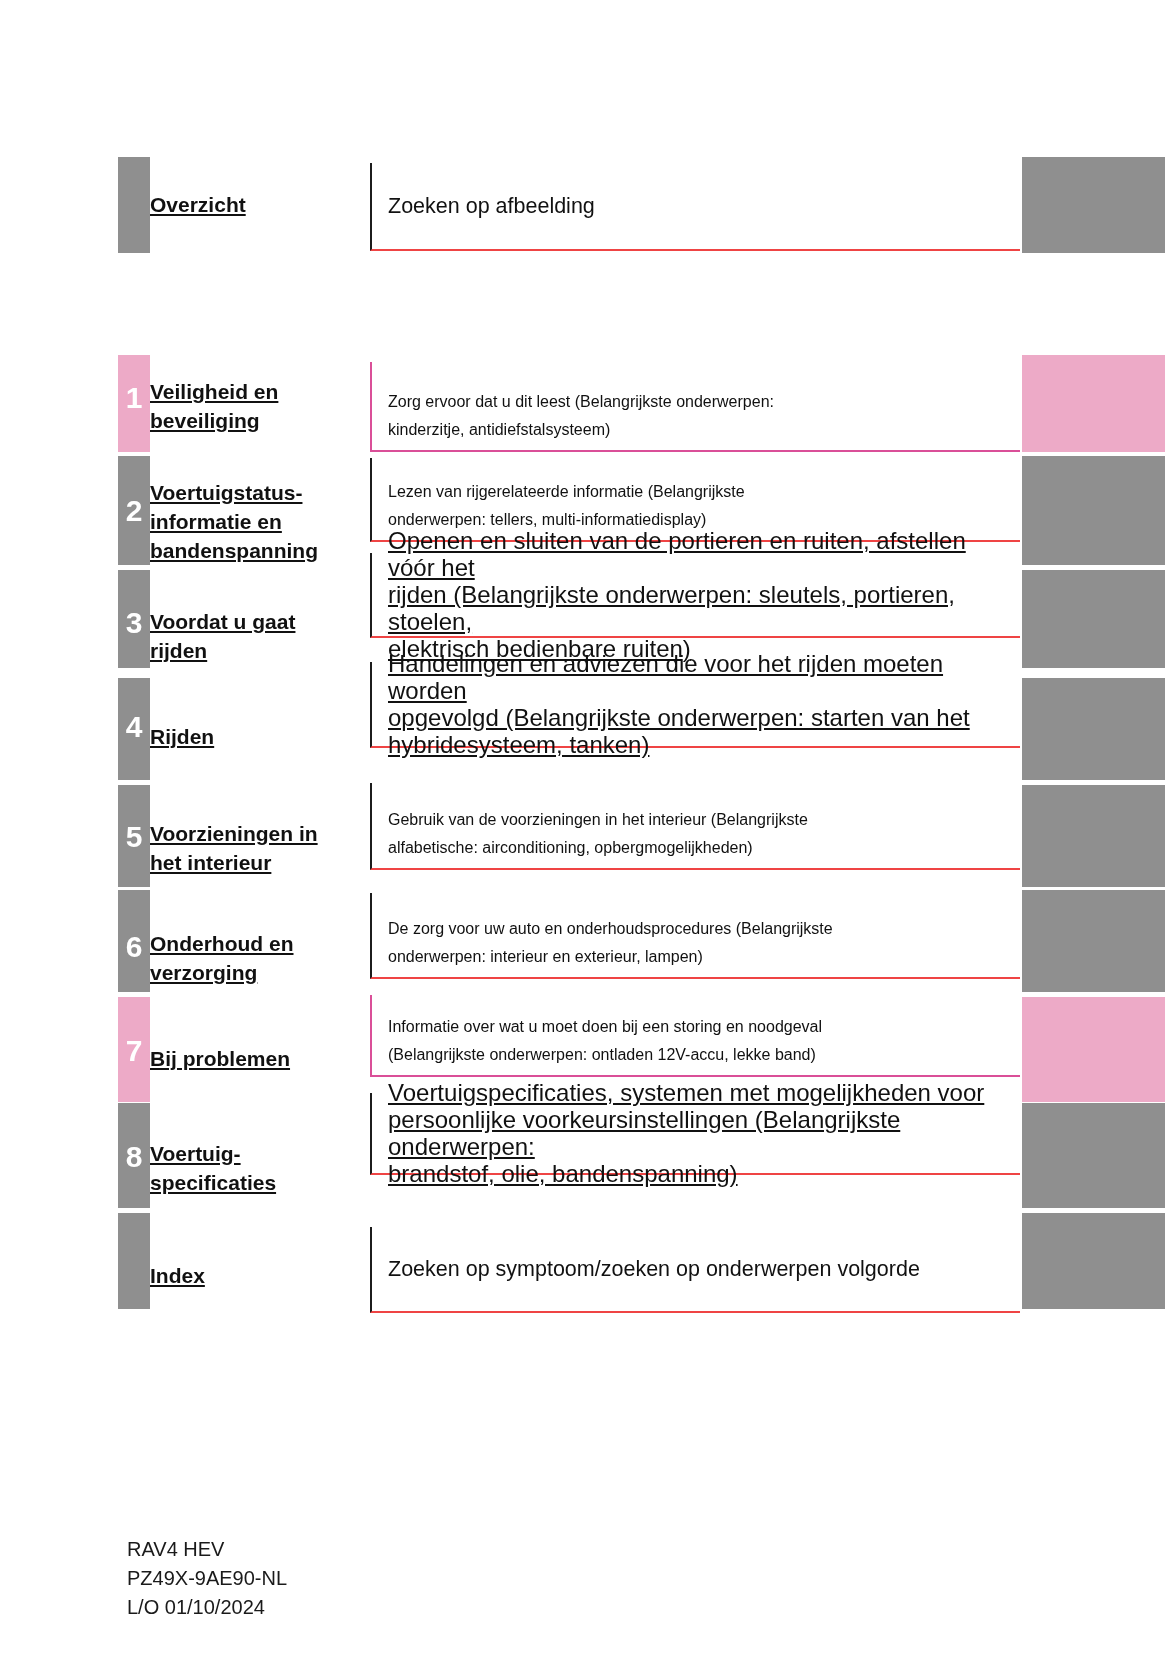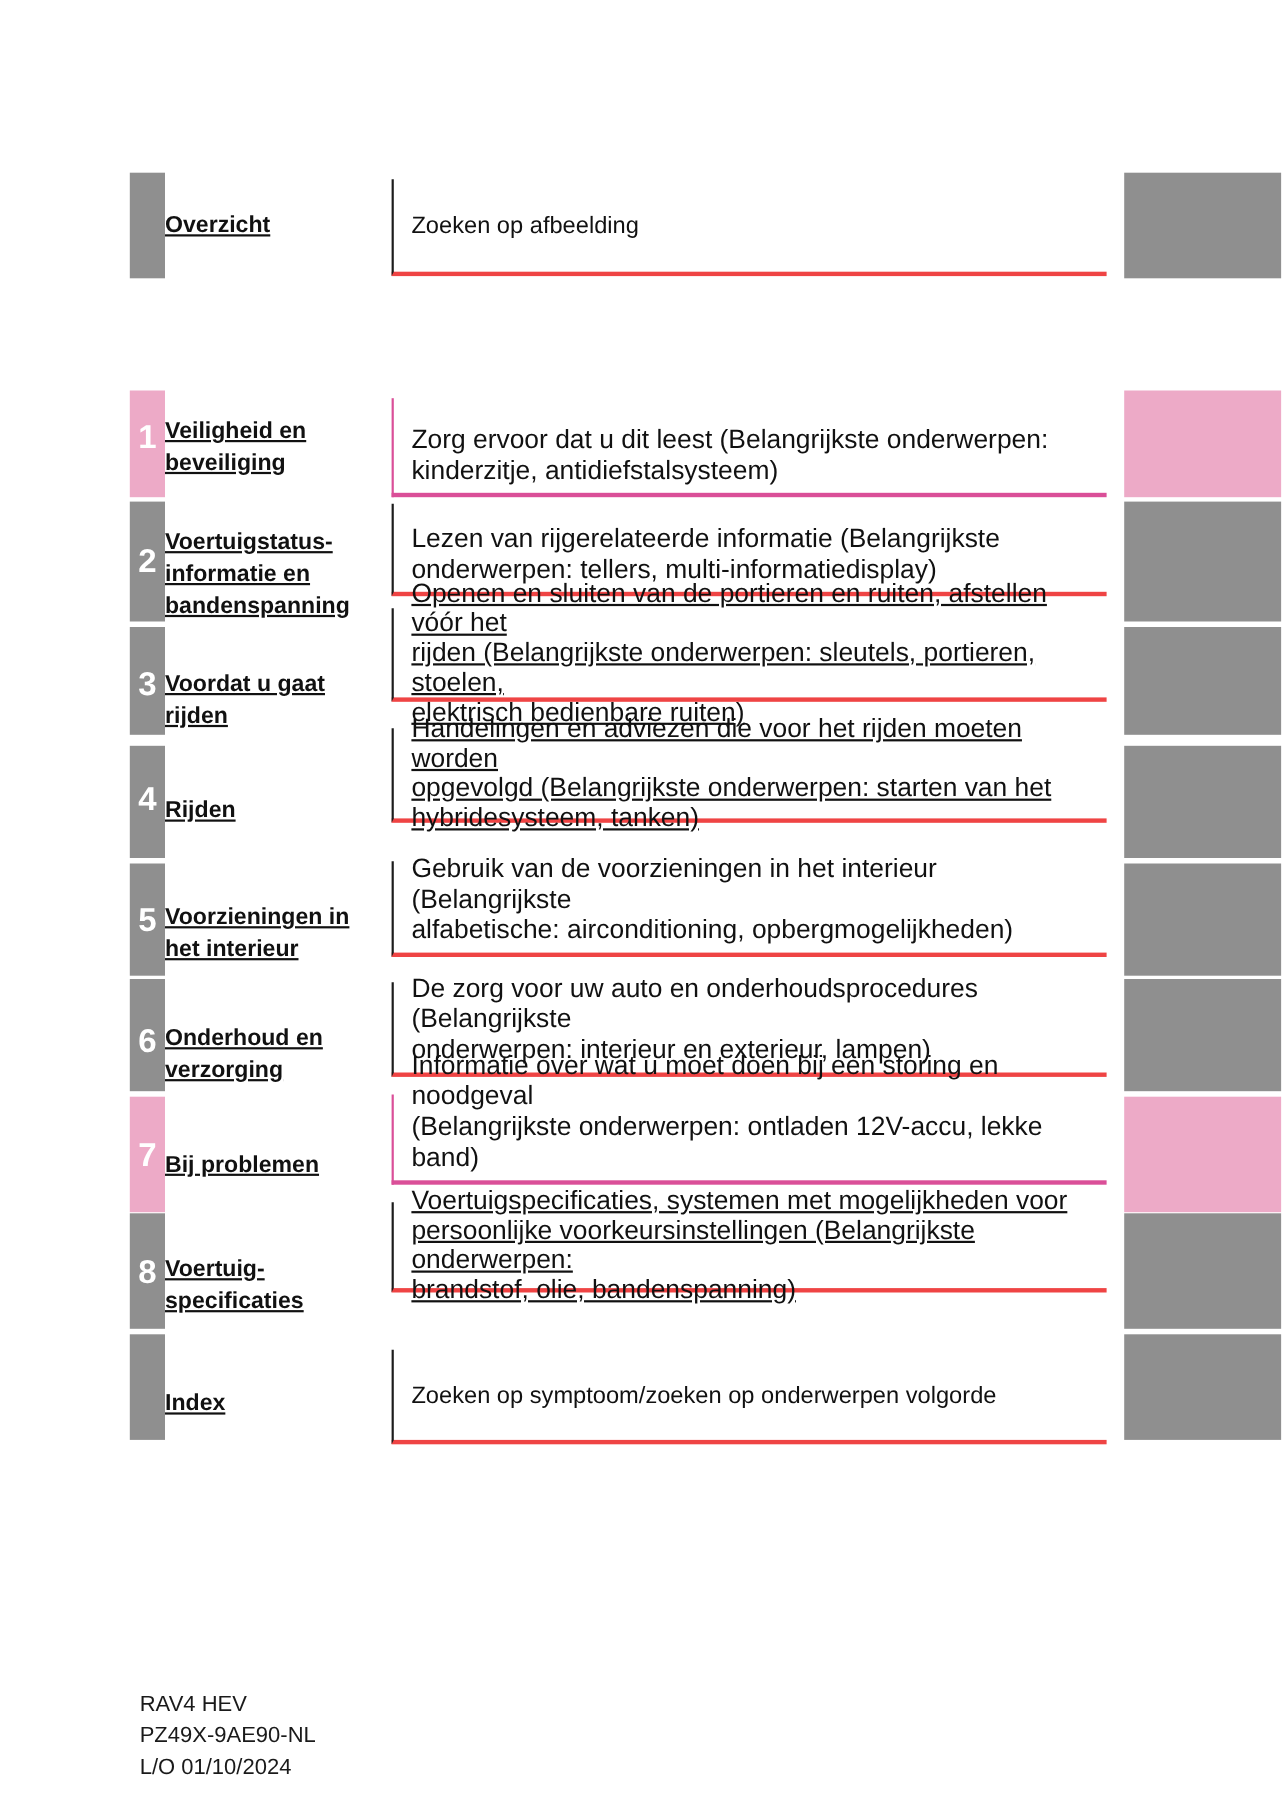--- a/index.html
+++ b/index.html
@@ -25,31 +25,31 @@
     font-size:30px;line-height:1;font-weight:bold;
   }
   
   .title{
     position:absolute;left:150px;top:var(--tt);width:212px;
     margin:0;font-size:21px;line-height:29px;font-weight:bold;
     white-space:pre-line;color:#111111;text-decoration:underline;
   }
   
   .box{
-    position:absolute;left:356px;width:650px;
+    position:absolute;left:370px;width:650px;
     top:var(--xt);height:var(--xh);
-    border-left:2px solid #1c1c1c;border-bottom:4px solid #ef4444;
+    border-left:2px solid #1c1c1c;border-bottom:2px solid #ef4444;
     box-sizing:border-box;
     display:flex;align-items:center;
     padding:0 12px 0 16px;
   }
   .row.pink .box{border-color:#da4f98;}
   .row.bottom .box{align-items:flex-end;padding-bottom:6px;}
   .desc{
-    margin:0;font-size:24px;line-height:28px;
+    margin:0;font-size:16px;line-height:28px;
     white-space:pre-line;color:#111111;
   }
   .row.small .desc{font-size:24px;line-height:27px;text-decoration:underline;}
   .row.big .desc{font-size:21.5px;}
   
   .tab{
     position:absolute;left:1022px;right:0;
     top:var(--bt);height:var(--bh);
     background:#8f8f8f;
   }

